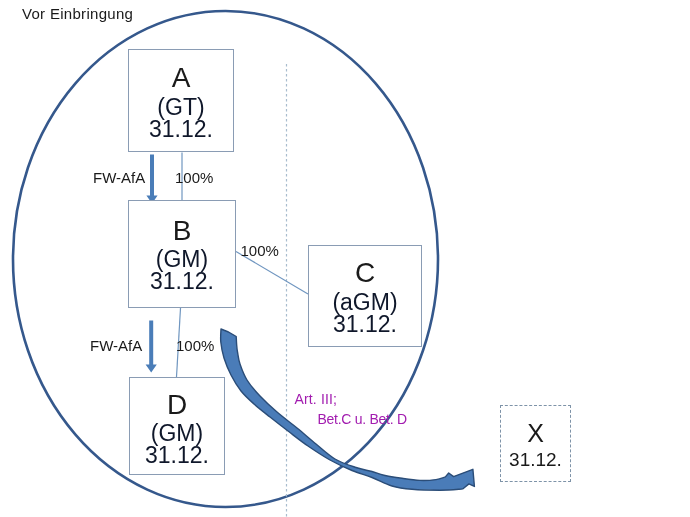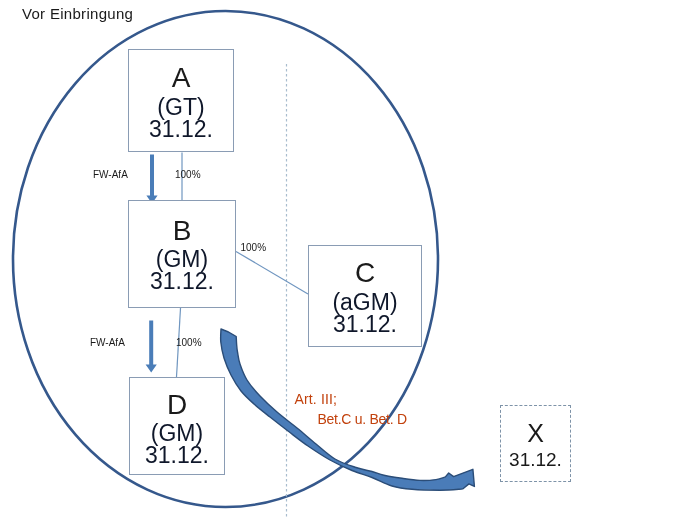--- a/index.html
+++ b/index.html
@@ -30,30 +30,30 @@
   .box-d{left:129px;top:377px;width:96px;height:98px;padding-top:11.6px;}
   .box-x{
     position:absolute;left:500px;top:405px;width:71px;height:77px;
     background:#ffffff;border:1px dashed #7e93a8;
     display:flex;flex-direction:column;align-items:center;justify-content:flex-start;
     text-align:center;box-sizing:border-box;padding-top:13.5px;
   }
   .x-letter{font-size:25px;line-height:27px;color:#1a1a1a;margin-bottom:2px;}
   .x-sub{font-size:19px;line-height:22px;color:#1a1a1a;}
   .edge-label{
-    position:absolute;font-size:10px;color:#1a1a1a;white-space:nowrap;
+    position:absolute;font-size:15px;color:#1a1a1a;white-space:nowrap;
   }
   .lbl-fw-top{left:93px;top:169px;}
   .lbl-100-top{left:175px;top:168.7px;}
   .lbl-100-c{left:240.5px;top:242px;}
   .lbl-fw-bot{left:90px;top:336.7px;}
   .lbl-100-bot{left:176px;top:336.9px;}
   .annotation{
     position:absolute;left:294.5px;top:389px;
-    font-size:14px;line-height:20px;color:#c2410c;white-space:nowrap;
+    font-size:14px;line-height:20px;color:#a21caf;white-space:nowrap;
   }
   .annotation div:first-child{letter-spacing:0.15px;}
   .annotation div:last-child{letter-spacing:-0.27px;margin-left:23px;}
 </style>
 </head>
 <body>
 
 <div id="stage">
 
   <svg id="shapes" width="690" height="517" viewBox="0 0 690 517">

